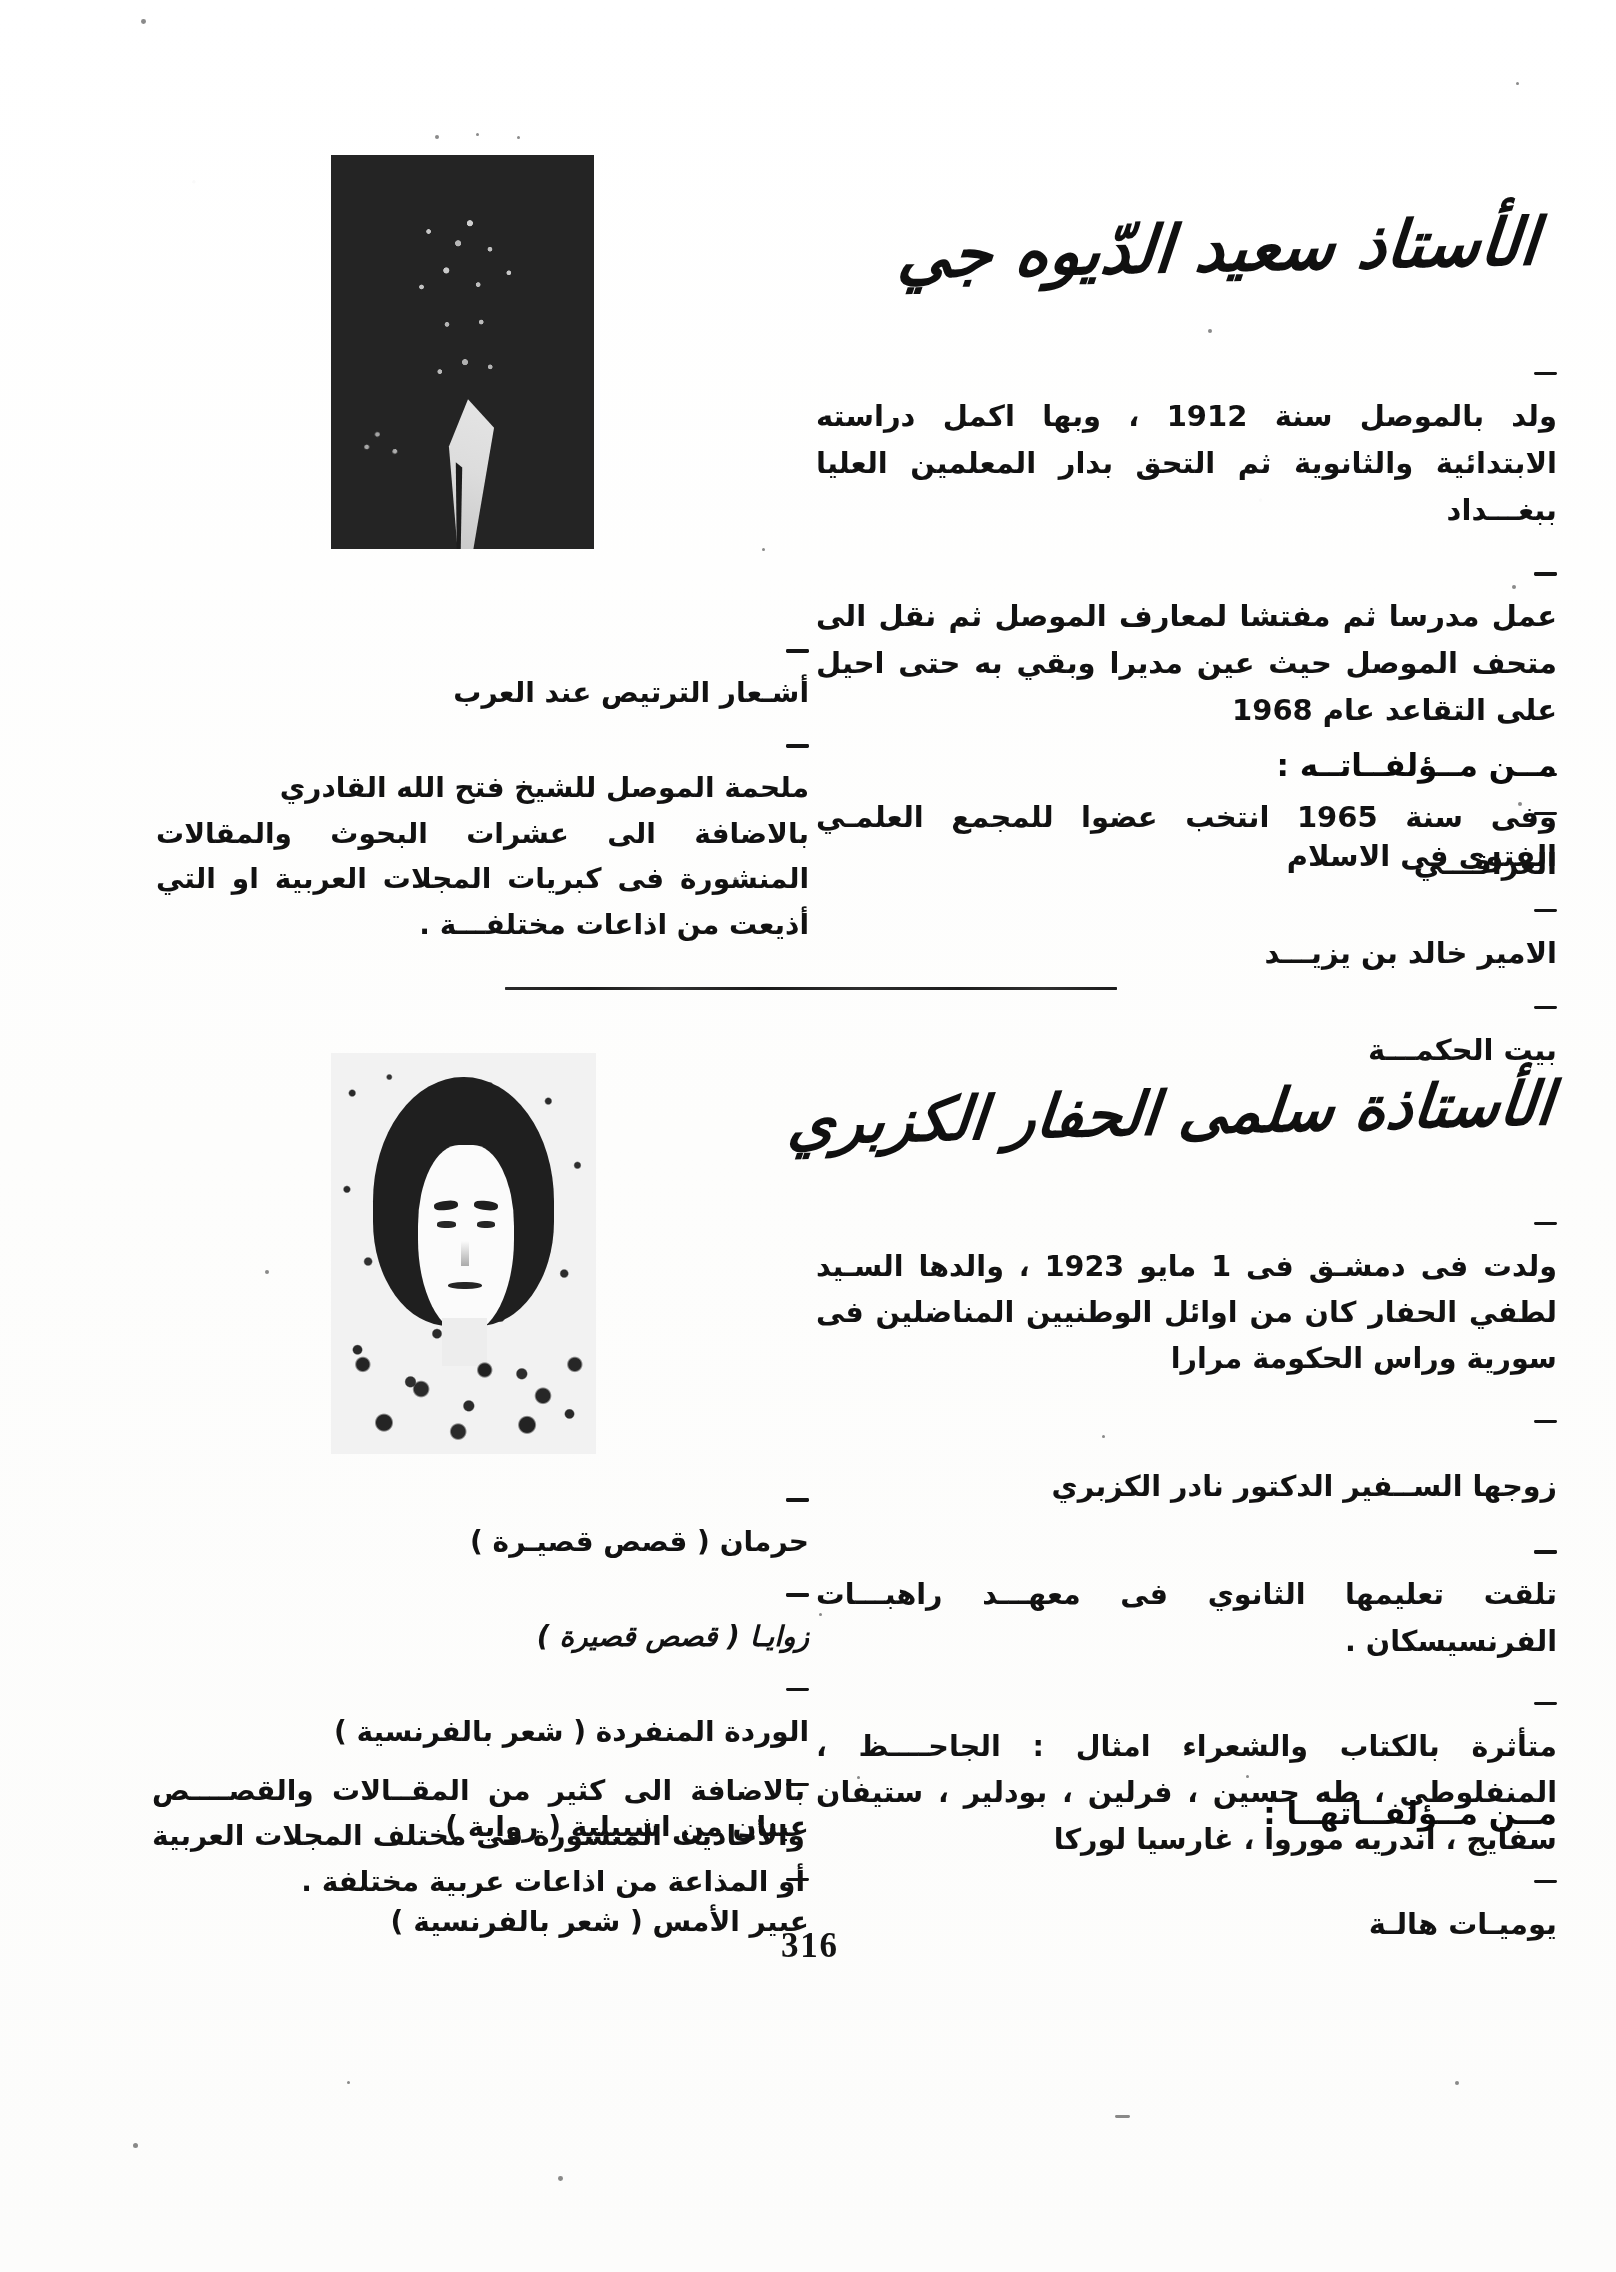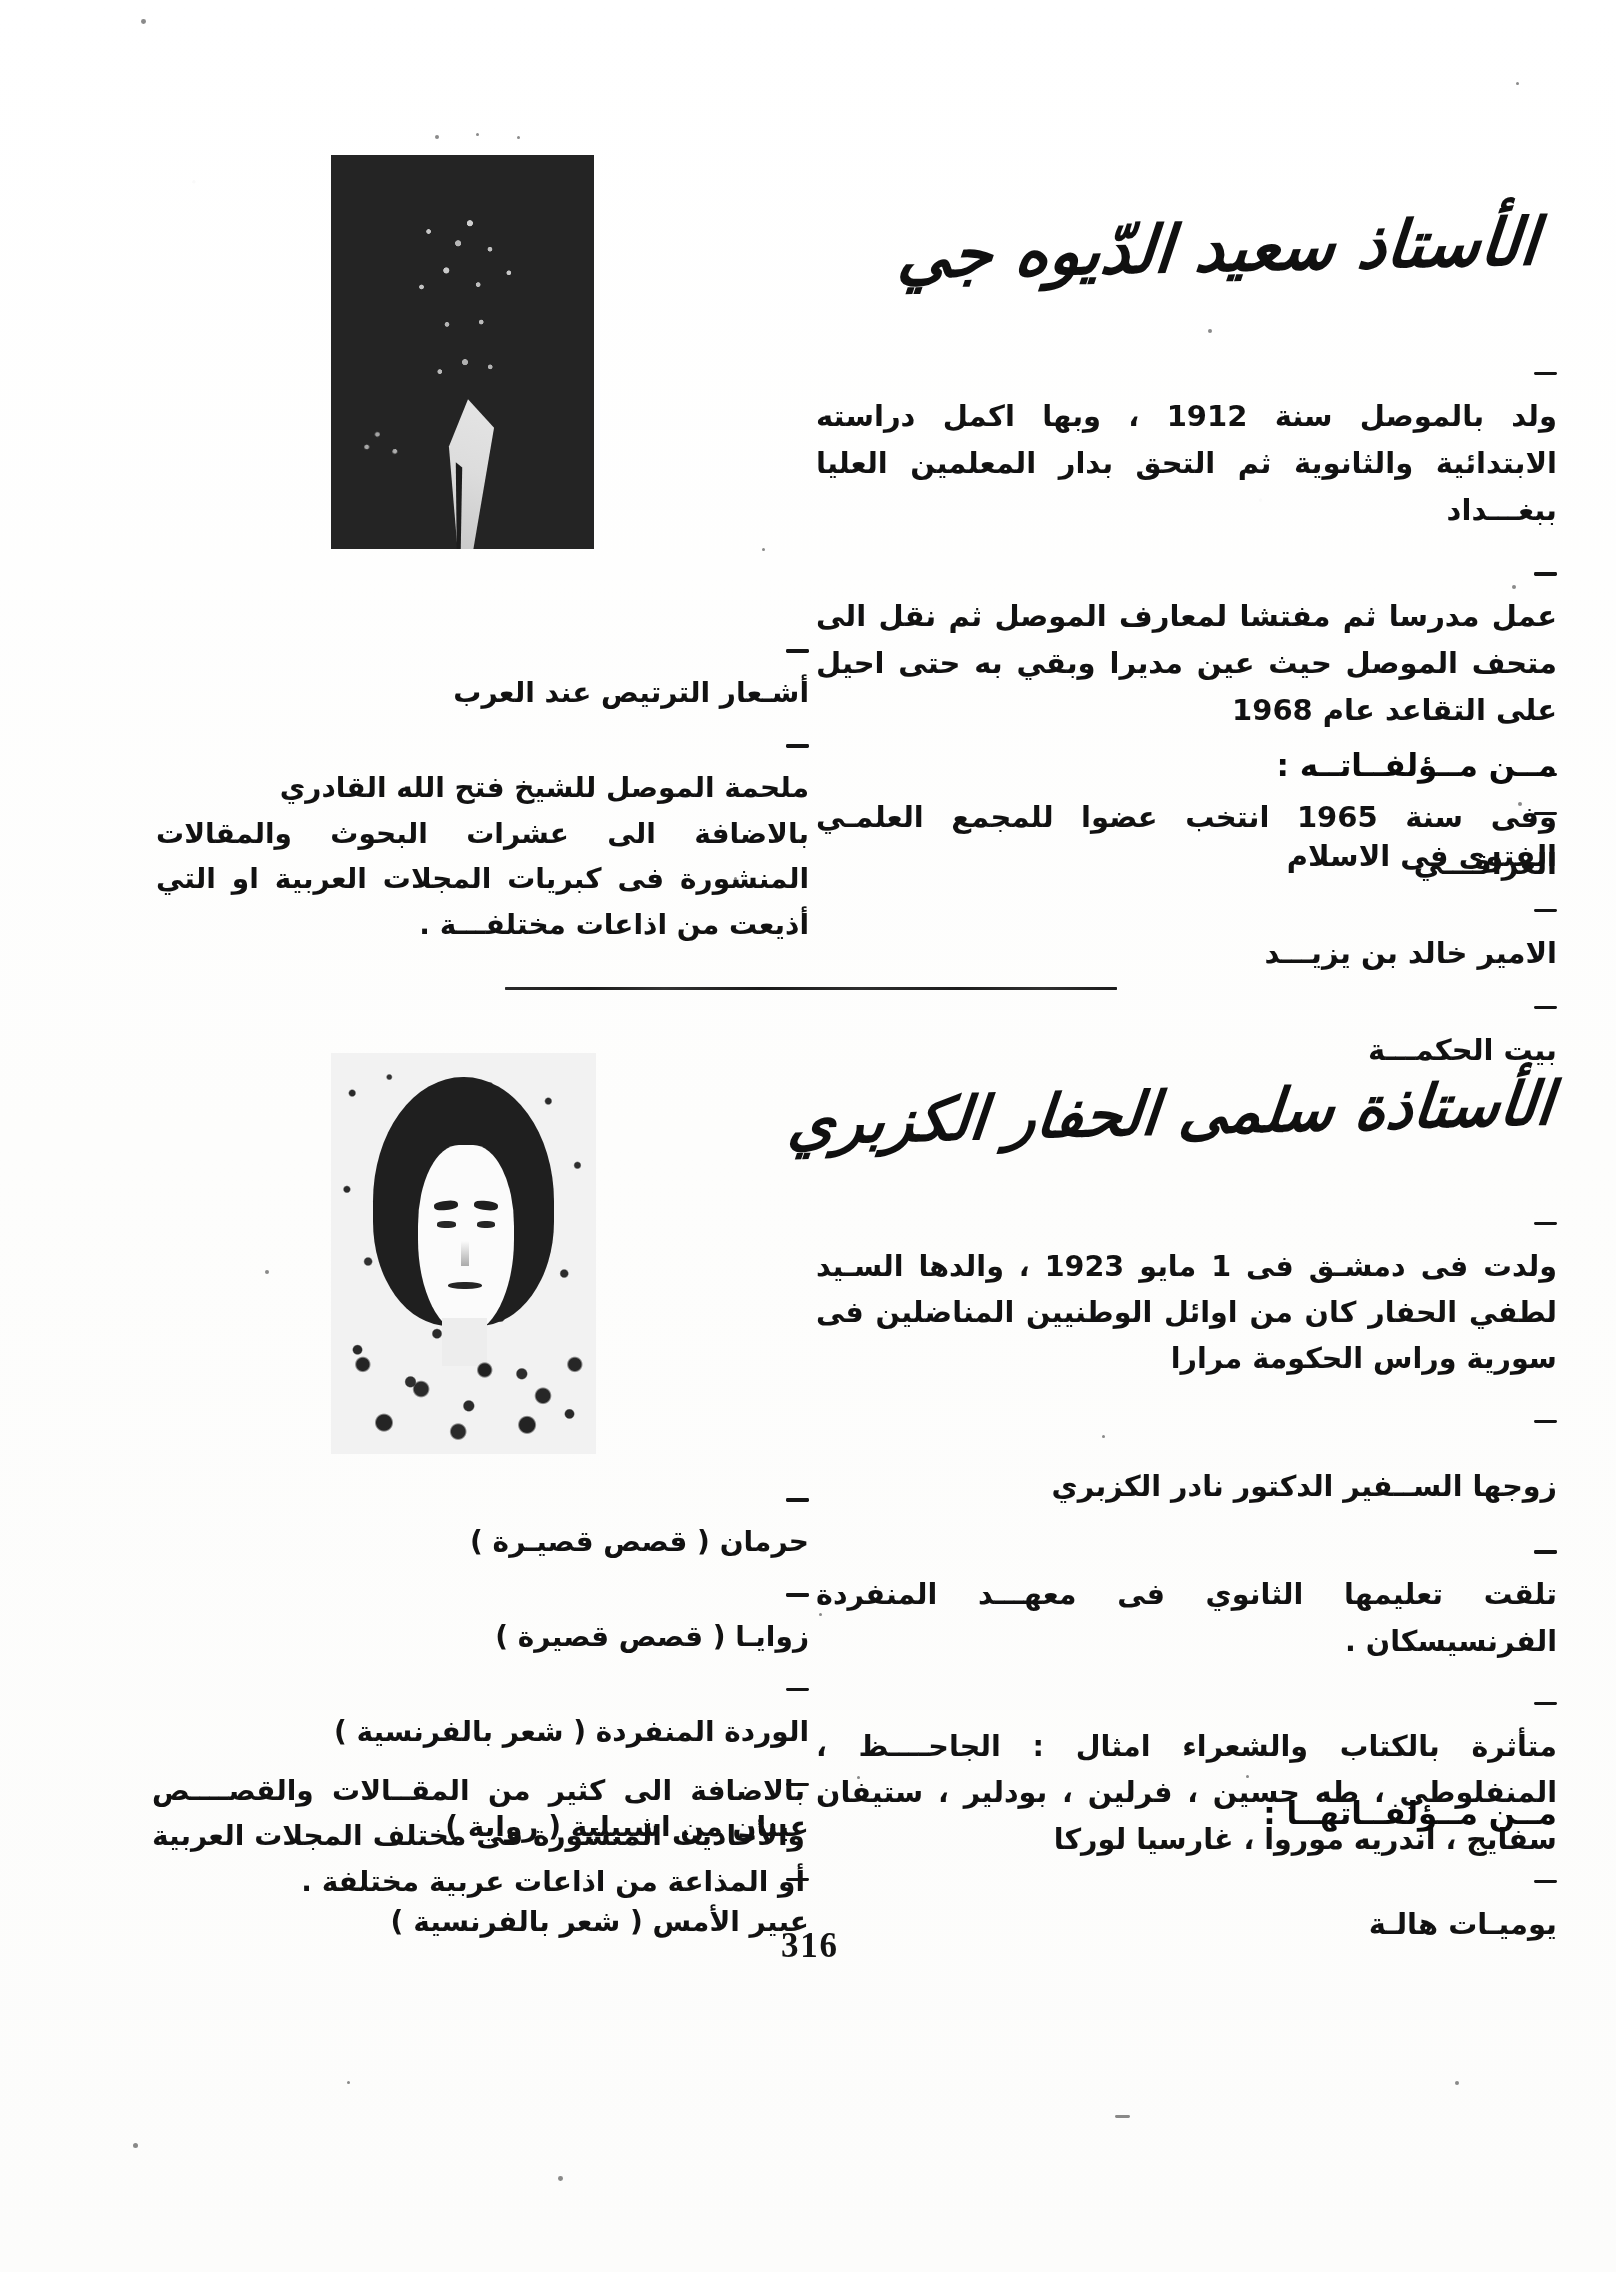--- a/index.html
+++ b/index.html
@@ -409,21 +409,21 @@
         <span class="dash">
             <i></i>
           </span>
         <span class="bullet-text" style="text-align-last:right;">زوجها الســفير الدكتور نادر الكزبري</span>
       </div>
 
       <div class="bullet-row">
         <span class="dash">
             <i></i>
           </span>
-        <span class="bullet-text">تلقت تعليمها الثانوي فى معهـــد المنفردة الفرنسيسكان .</span>
+        <span class="bullet-text">تلقت تعليمها الثانوي فى معهـــد راهبـــات الفرنسيسكان .</span>
       </div>
 
 
       <div class="bullet-row">
         <span class="dash">
             <i></i>
           </span>
         <span class="bullet-text">متأثرة بالكتاب والشعراء امثال : الجاحــــظ ، المنفلوطي ، طه حسين ، فرلين ، بودلير ، ستيفان سفايج ، اندريه موروا ، غارسيا لوركا</span>
       </div>
     </div>
@@ -447,21 +447,21 @@
         <span class="dash">
             <i></i>
           </span>
         <span class="bullet-text" style="text-align-last:right;">حرمان ( قصص قصيـرة )</span>
       </div>
 
       <div class="bullet-row">
         <span class="dash">
             <i></i>
           </span>
-        <span class="bullet-text" style="text-align-last:right;">زوايـا ( قصص قصيرة )</span>
+        <span class="bullet-text" style="text-align-last:right;font-style:italic;">زوايـا ( قصص قصيرة )</span>
       </div>
 
       <div class="bullet-row">
         <span class="dash">
             <i></i>
           </span>
         <span class="bullet-text" style="text-align-last:right;">الوردة المنفردة ( شعر بالفرنسية )</span>
       </div>
 
       <div class="bullet-row">

